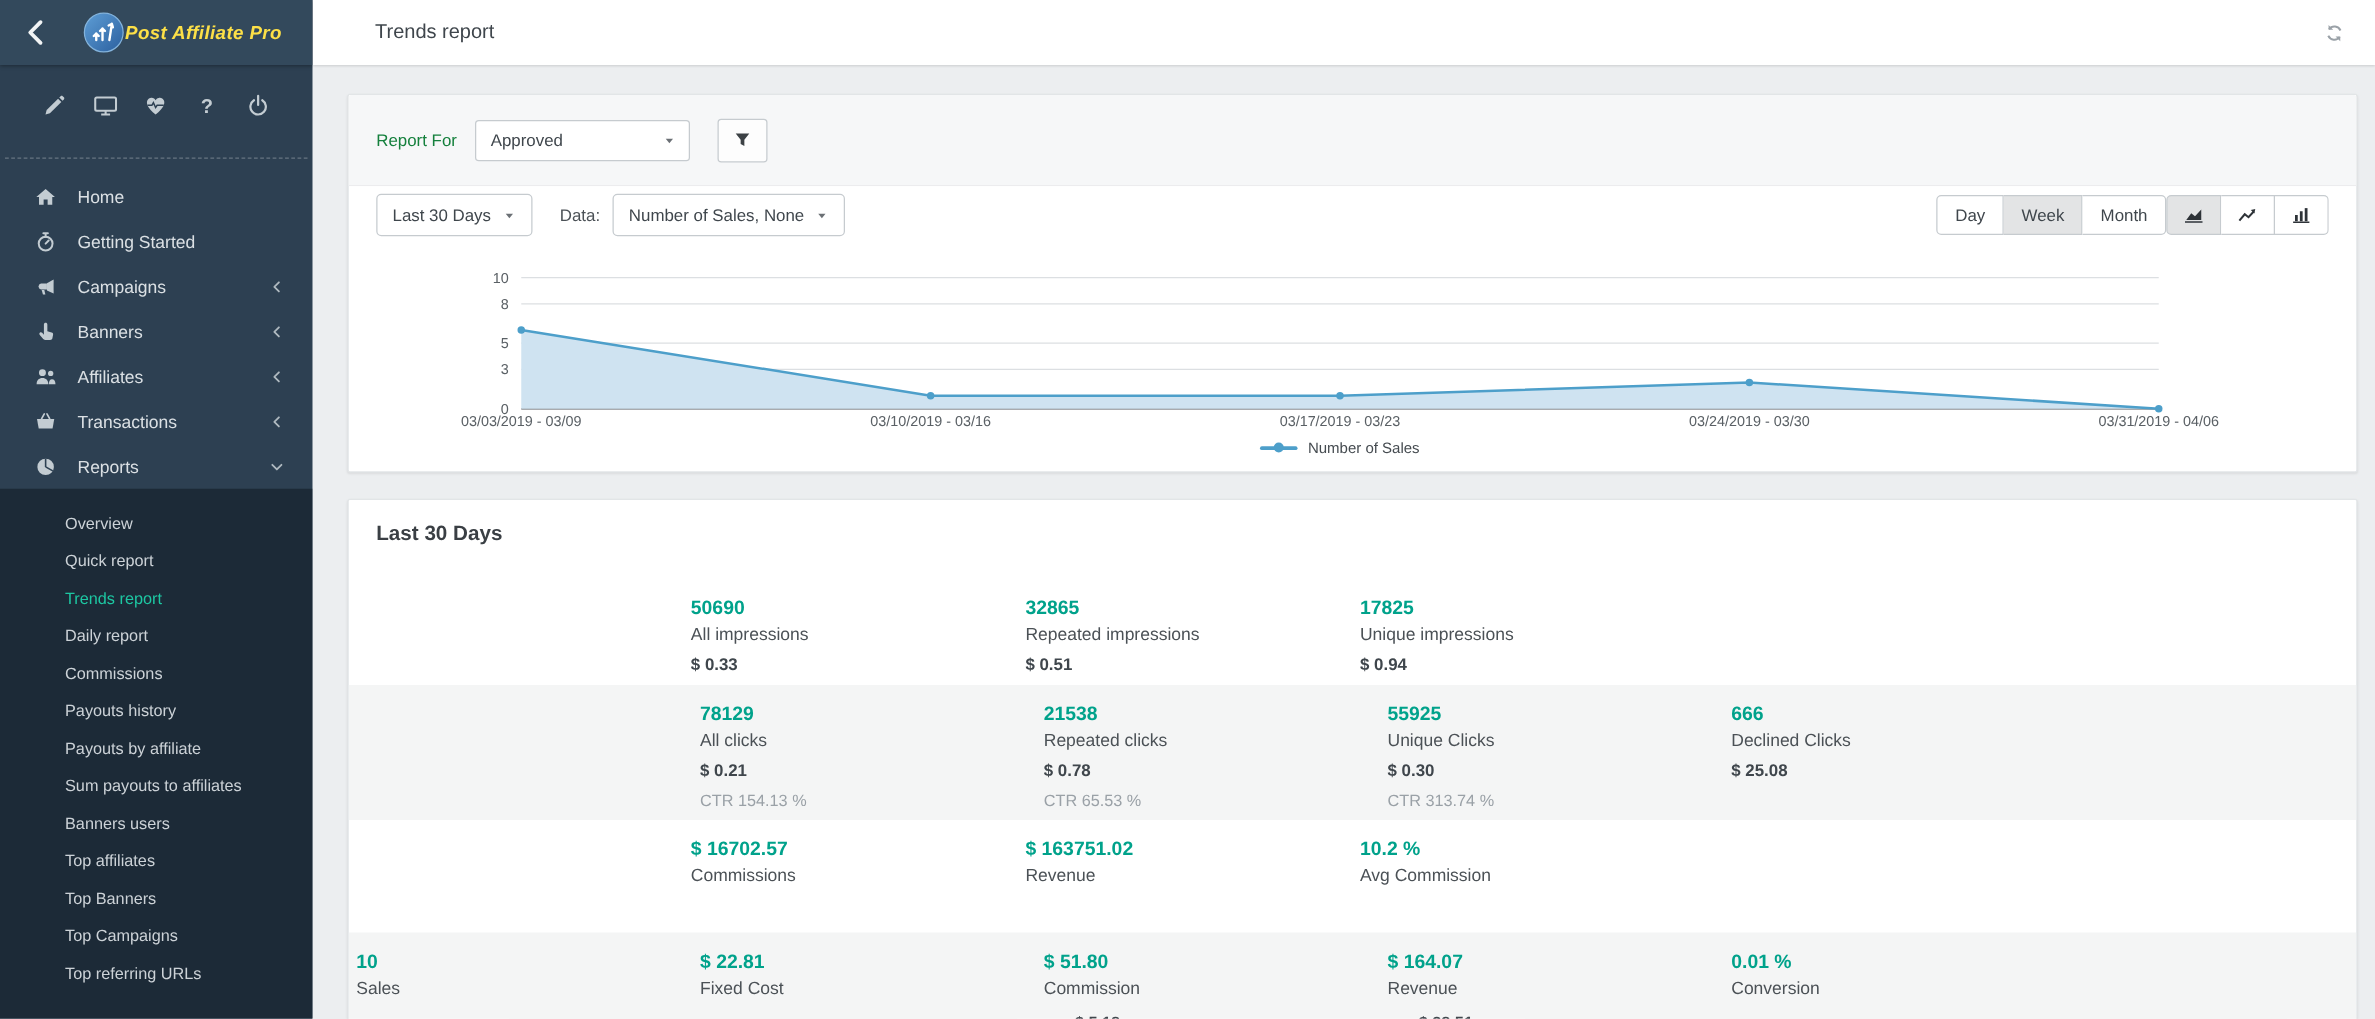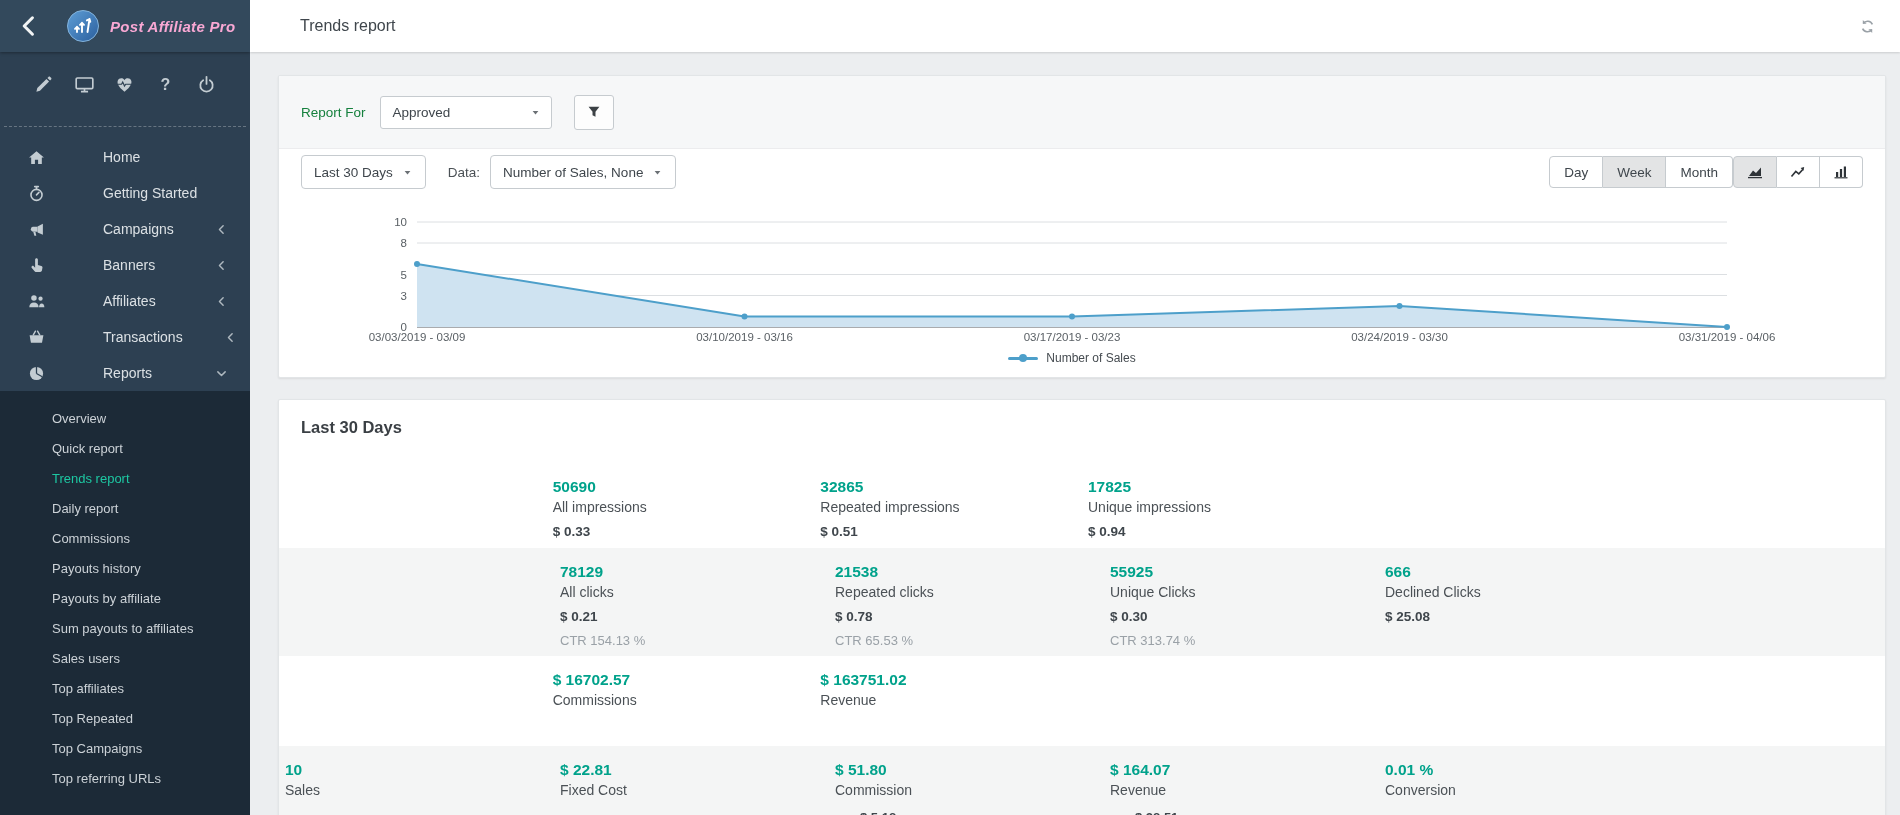--- a/index.html
+++ b/index.html
@@ -10,25 +10,25 @@
   }
   .icon{display:inline-flex;align-items:center;justify-content:center;line-height:0;}
   .icon svg{width:100%;height:100%;}
 
   
   .sidebar{position:absolute;left:0;top:0;width:250px;height:815px;background:#2d4052;overflow:hidden;z-index:3;}
   .side-top{height:52px;background:#33495c;display:flex;align-items:center;padding:0 0 0 18px;box-shadow:0 1px 3px rgba(0,0,0,.35);}
   .back-btn{width:22px;height:22px;color:#f2f4f5;cursor:pointer;}
   .logo-wrap{display:flex;align-items:center;margin-left:26px;}
   .logo-circle{width:34px;height:34px;}
-  .logo-text{margin-left:10px;font-size:15px;font-weight:bold;font-style:italic;color:#f9a8d4;letter-spacing:.3px;text-align:right;}
+  .logo-text{font-size:15px;font-weight:bold;font-style:italic;color:#fde047;letter-spacing:.3px;text-align:right;}
   .side-icons{height:64px;display:flex;align-items:center;justify-content:space-evenly;padding:0 12px;}
   .side-icons .tool{width:19px;height:19px;color:#c3ccd2;cursor:pointer;}
   .nav{border-top:1px dashed rgba(255,255,255,.28);margin:10px 4px 0 4px;padding-top:12px;}
-  .nav-item{height:36px;display:flex;align-items:center;padding:0 18px 0 24px;cursor:pointer;color:#dbe0e4;gap:41px;}
+  .nav-item{height:36px;display:flex;align-items:center;padding:0 18px 0 24px;cursor:pointer;color:#dbe0e4;}
   .nav-item .nav-ico{width:17px;height:17px;color:#c3ccd2;margin-right:17px;flex:none;}
   .nav-item .nav-label{font-size:14px;flex:1;}
   .nav-item .nav-chev{width:13px;height:13px;color:#aeb8bf;flex:none;}
   .submenu{background:#1c2a37;margin:0 -4px;padding:12px 0 24px 0;}
   .sub-item{height:30px;display:flex;align-items:center;padding-left:52px;font-size:13px;color:#ccd2d7;cursor:pointer;}
   .sub-item.active{color:#1dc7a2;}
 
   
   .main-header{position:absolute;left:250px;top:0;right:0;height:52px;background:#ffffff;
     box-shadow:0 1px 2px rgba(0,0,0,.14);display:flex;align-items:center;z-index:2;}
@@ -246,23 +246,23 @@
       </div>
       <div class="submenu">
         <div class="sub-item">Overview</div>
         <div class="sub-item">Quick report</div>
         <div class="sub-item active">Trends report</div>
         <div class="sub-item">Daily report</div>
         <div class="sub-item">Commissions</div>
         <div class="sub-item">Payouts history</div>
         <div class="sub-item">Payouts by affiliate</div>
         <div class="sub-item">Sum payouts to affiliates</div>
-        <div class="sub-item">Sales users</div>
+        <div class="sub-item">Banners users</div>
         <div class="sub-item">Top affiliates</div>
-        <div class="sub-item">Top Repeated</div>
+        <div class="sub-item">Top Banners</div>
         <div class="sub-item">Top Campaigns</div>
         <div class="sub-item">Top referring URLs</div>
       </div>
     </div>
 </div>
 
 <div class="main-header">
   <div class="page-title">Trends report</div>
   <span class="icon refresh-btn">
       <svg viewBox="0 0 16 16">
@@ -430,20 +430,24 @@
         </div>
         <div class="stat-row r3">
           <div class="stat-cell" style="grid-column: 2;">
             <div class="stat-value">$ 16702.57</div>
             <div class="stat-label">Commissions</div>
           </div>
           <div class="stat-cell" style="grid-column: 3;">
             <div class="stat-value">$ 163751.02</div>
             <div class="stat-label">Revenue</div>
           </div>
+          <div class="stat-cell" style="grid-column: 4;">
+            <div class="stat-value">10.2 %</div>
+            <div class="stat-label">Avg Commission</div>
+          </div>
         </div>
         <div class="stat-row r4 shaded">
           <div class="stat-cell" style="grid-column: 1;">
             <div class="stat-value">10</div>
             <div class="stat-label">Sales</div>
           </div>
           <div class="stat-cell" style="grid-column: 2;">
             <div class="stat-value">$ 22.81</div>
             <div class="stat-label">Fixed Cost</div>
           </div>

